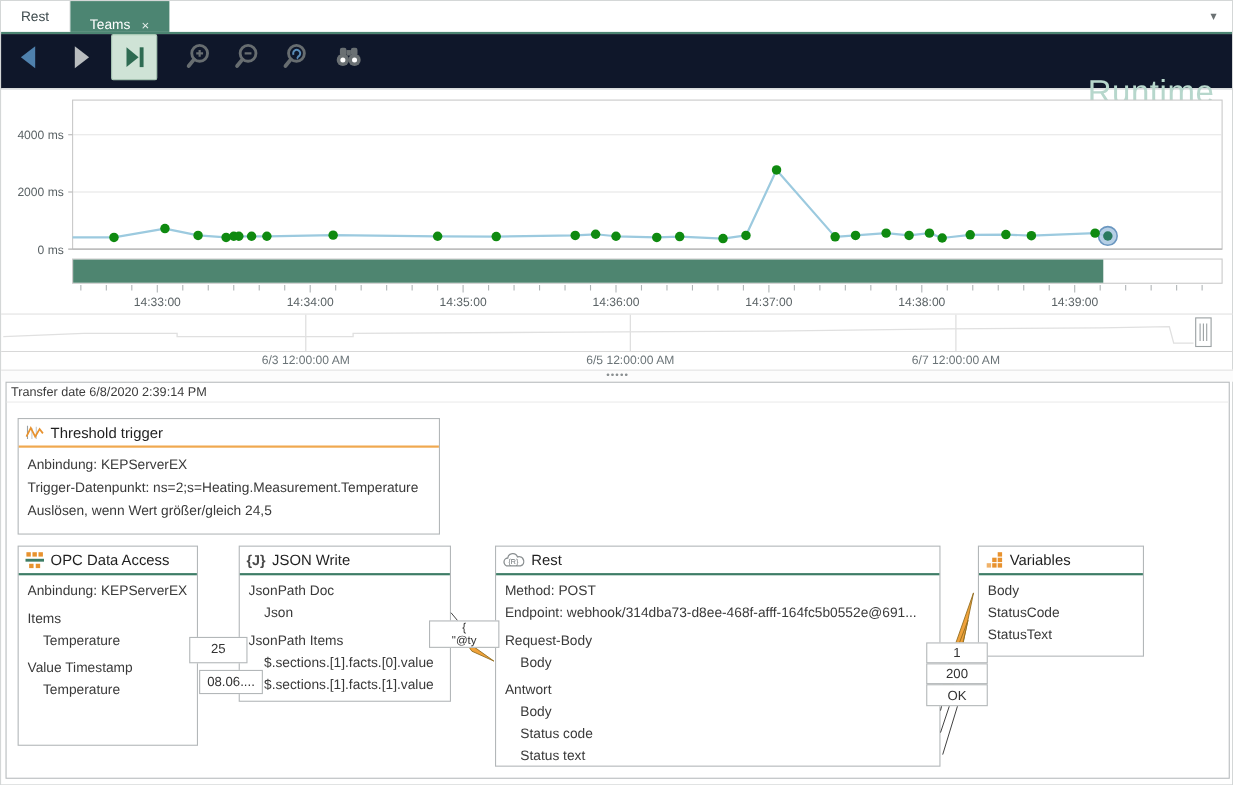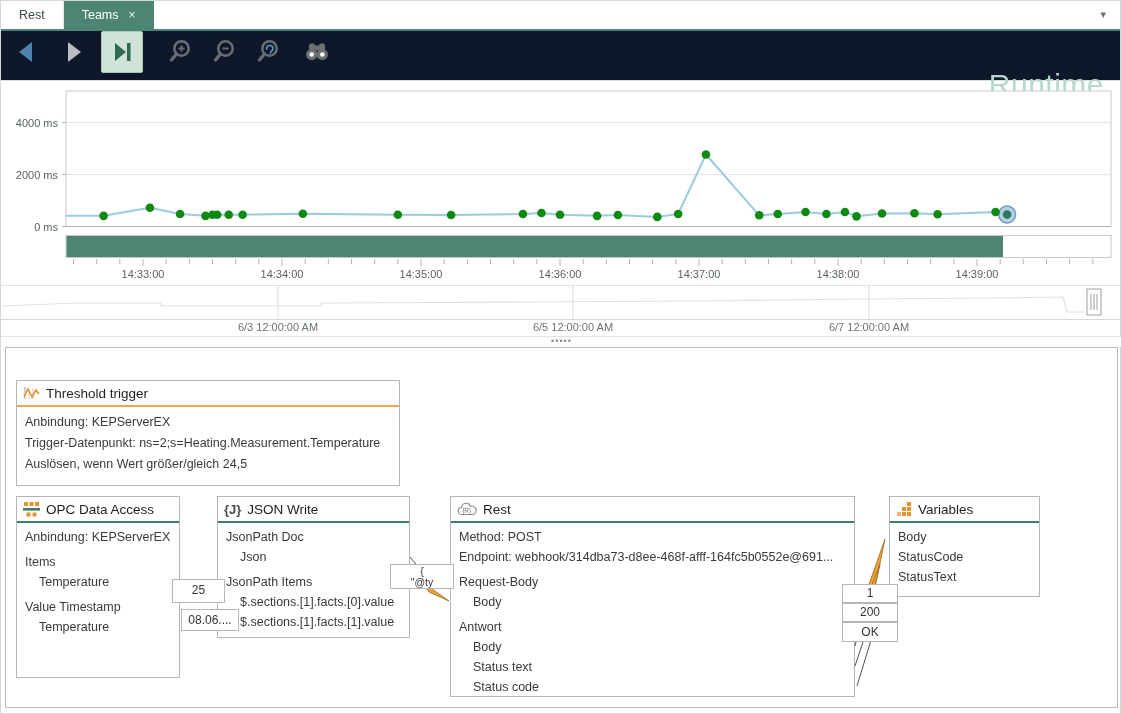--- a/index.html
+++ b/index.html
@@ -2,21 +2,21 @@
 <html><head>
 <meta charset="utf-8">
 <style>
   * { margin:0; padding:0; box-sizing:border-box; }
   html,body { width:1121px; height:714px; background:#fff; font-family:"Liberation Sans", sans-serif; overflow:hidden; }
   #app { position:relative; width:1121px; height:714px; background:#fff; border:1px solid #d4d7d7; }
 
   
   .tabstrip { position:absolute; left:0; top:0; width:100%; height:30px; background:#fff; border-bottom:2px solid #4c8572; display:flex; }
   .tab { height:28px; padding:0 18px; display:flex; align-items:center; gap:10px; font-size:12.5px; color:#3f4b4e; cursor:default; border-right:1px solid #e4e6e6; }
-  .tab.active { background:#4c8572; color:#fff; border-right:none; }
+  .tab.active { background:#4c8572; color:#fff; border-right:none;align-items:flex-end; }
   .tabclose { font-size:12px; color:#eaf2ee; line-height:1; }
   .caret { position:absolute; right:14px; top:7px; font-size:11px; color:#6b7173; }
 
   
   .toolbar { position:absolute; left:0; top:30px; width:100%; height:50px; background:#0f172a; border-bottom:1px solid #d9dcdd; display:flex; align-items:flex-start; }
   .tbtn { width:36px; height:42px; display:flex; align-items:center; justify-content:center; }
   .tbtn.hl { background:#cfe3d6; border:1px solid #a9c9b5; border-radius:2px; width:42px; }
   .runtime { position:absolute; right:16px; top:37px; font-size:30px; color:#b7d7cc; letter-spacing:0.5px; }
 
   
@@ -230,20 +230,21 @@
           <line x1="1090" y1="8" x2="1090" y2="24" stroke="#9aa0a2"></line>
           <line x1="1093" y1="8" x2="1093" y2="24" stroke="#9aa0a2"></line>
           <line x1="1096" y1="8" x2="1096" y2="24" stroke="#9aa0a2"></line>
         </g>
       </svg>
   </div>
 
   <div class="splitter"><span>•••••</span></div>
 
   <div class="panel">
+    <div class="transfer">Transfer date 6/8/2020 2:39:14 PM</div>
 
     <div class="node orange" style="left:10px; top:32px; width:384px; height:106px;">
       <div class="nhead">
         <svg width="17" height="16" viewBox="0 0 17 16">
           <line x1="2" y1="2" x2="2" y2="14" stroke="#9aa0a2" stroke-width="1"></line>
           <line x1="6" y1="4" x2="6" y2="14" stroke="#c4c8ca" stroke-width="1"></line>
           <line x1="10" y1="3" x2="10" y2="14" stroke="#c4c8ca" stroke-width="1"></line>
           <path d="M1,12 L5,4 L9,12 L13,5 L16,9" fill="none" stroke="#e8922e" stroke-width="1.6"></path>
         </svg>
         <span>Threshold trigger</span>
@@ -298,22 +299,22 @@
         </svg>
         <span>Rest</span>
       </div>
       <div class="nbody">
         <div class="nrow">Method: POST</div>
         <div class="nrow">Endpoint: webhook/314dba73-d8ee-468f-afff-164fc5b0552e@691...</div>
         <div class="nrow gap">Request-Body</div>
         <div class="nrow ind port-l">Body</div>
         <div class="nrow gap">Antwort</div>
         <div class="nrow ind port-l port-r">Body</div>
+        <div class="nrow ind port-l port-r">Status code</div>
         <div class="nrow ind port-l port-r">Status text</div>
-        <div class="nrow ind port-l port-r">Status code</div>
       </div>
     </div>
 
     <div class="node" style="left:883px; top:148px; width:151px; height:101px;">
       <div class="nhead">
         <svg width="16" height="16" viewBox="0 0 16 16">
           <rect x="1" y="11" width="4" height="4" fill="#f0b269"></rect>
             <rect x="6" y="11" width="4" height="4" fill="#e8922e"></rect>
             <rect x="11" y="11" width="4" height="4" fill="#e8922e"></rect>
           <rect x="6" y="6" width="4" height="4" fill="#e8922e"></rect>

